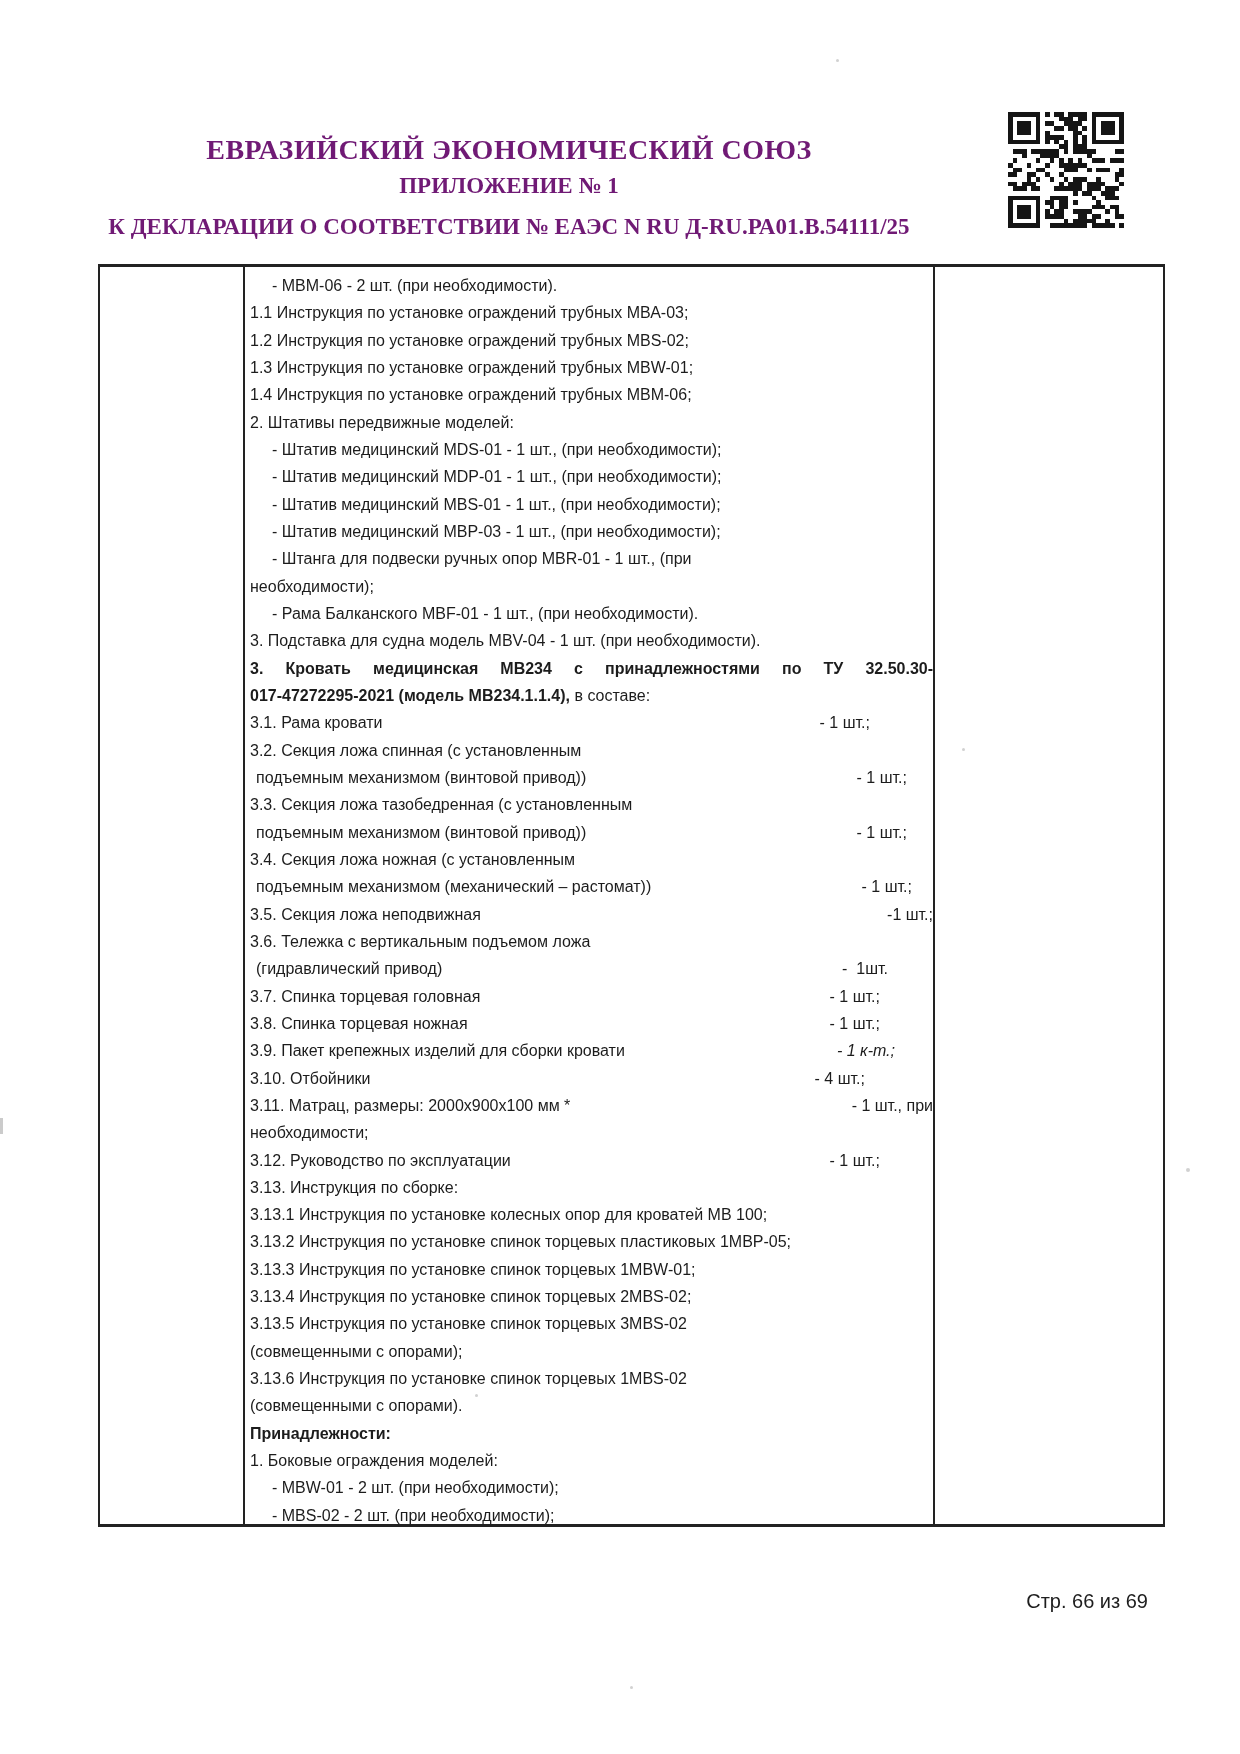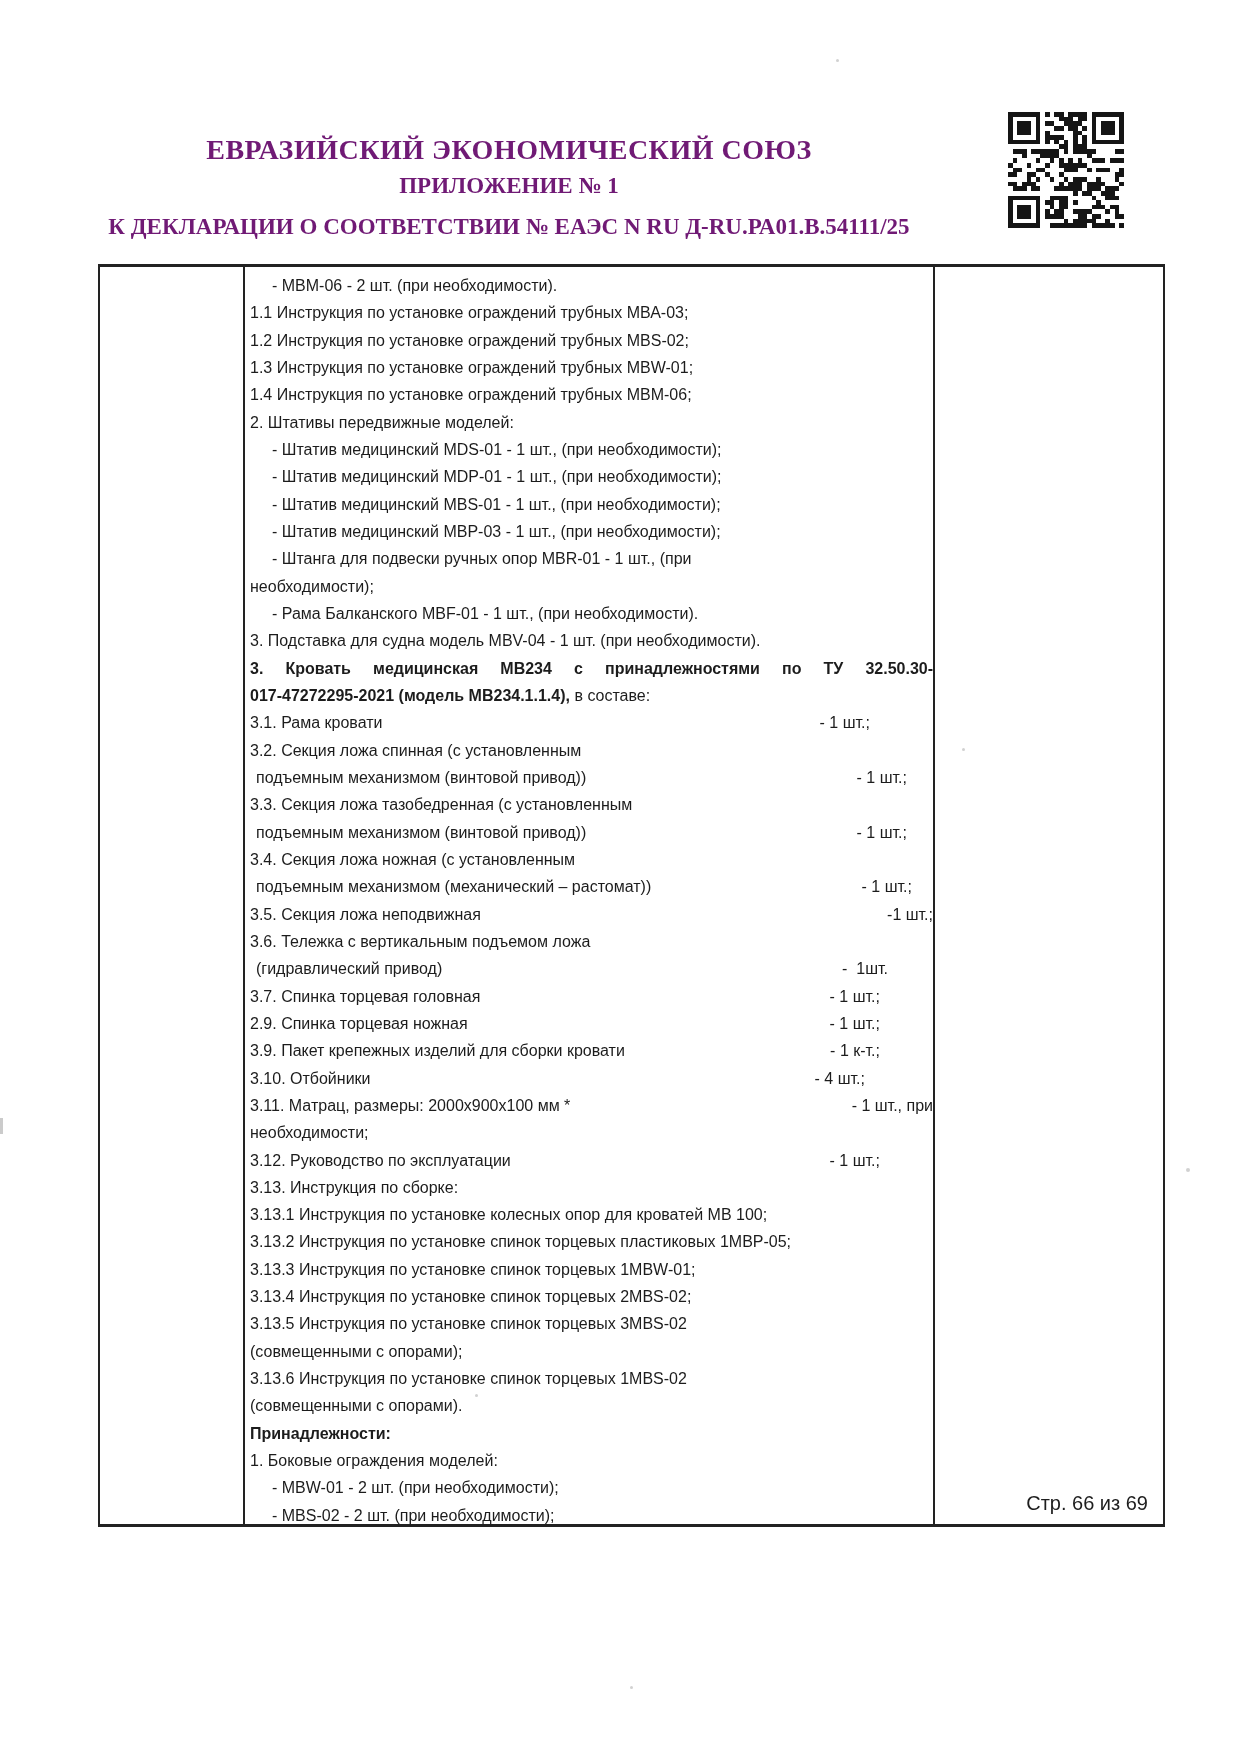--- a/index.html
+++ b/index.html
@@ -21,21 +21,21 @@
   }
   .col-left{width:145px;border-right:2px solid #222;box-sizing:border-box;}
   .col-main{width:690px;border-right:2px solid #222;box-sizing:border-box;
     padding:5px 0 0 5px;font-size:16px;}
   .col-right{flex:1;}
   .line{display:flex;line-height:27.33px;white-space:pre;}
   .line.b{font-weight:bold;}
   .line .n{font-weight:normal;}
   .line.justify{display:block;text-align:justify;text-align-last:justify;white-space:normal;}
   .qty{margin-left:auto;white-space:pre;}
-  .footer{position:absolute;left:0;top:1492px;width:1148px;text-align:right;
+  .footer{position:absolute;left:0;top:1590px;width:1148px;text-align:right;
     font-size:20px;color:#1e1e1e;}
   .speck{position:absolute;border-radius:50%;background:#9a9a9a;opacity:.45;}
   .edge-mark{position:absolute;left:0;top:1118px;width:3px;height:16px;background:#b5b5b5;opacity:.7;}
 </style>
 </head>
 <body>
 
 <div>
 
   <div class="qr">
@@ -385,22 +385,22 @@
         <div class="line"><span class="t">3.2. Секция ложа спинная (с установленным</span></div>
         <div class="line" style="padding-left: 6px;"><span class="t">подъемным механизмом (винтовой привод))</span><span class="qty" style="margin-right: 26px;">- 1 шт.;</span></div>
         <div class="line"><span class="t">3.3. Секция ложа тазобедренная (с установленным</span></div>
         <div class="line" style="padding-left: 6px;"><span class="t">подъемным механизмом (винтовой привод))</span><span class="qty" style="margin-right: 26px;">- 1 шт.;</span></div>
         <div class="line"><span class="t">3.4. Секция ложа ножная (с установленным</span></div>
         <div class="line" style="padding-left: 6px;"><span class="t">подъемным механизмом (механический – растомат))</span><span class="qty" style="margin-right: 21px;">- 1 шт.;</span></div>
         <div class="line"><span class="t">3.5. Секция ложа неподвижная</span><span class="qty" style="">-1 шт.;</span></div>
         <div class="line"><span class="t">3.6. Тележка с вертикальным подъемом ложа</span></div>
         <div class="line" style="padding-left: 6px;"><span class="t">(гидравлический привод)</span><span class="qty" style="margin-right: 45px;">-  1шт.</span></div>
         <div class="line"><span class="t">3.7. Спинка торцевая головная</span><span class="qty" style="margin-right: 53px;">- 1 шт.;</span></div>
-        <div class="line"><span class="t">2.9. Спинка торцевая ножная</span><span class="qty" style="margin-right: 53px;">- 1 шт.;</span></div>
-        <div class="line"><span class="t">3.9. Пакет крепежных изделий для сборки кровати</span><span class="qty" style="margin-right: 53px;">- 1 к-т.;</span></div>
+        <div class="line"><span class="t">3.8. Спинка торцевая ножная</span><span class="qty" style="margin-right: 53px;">- 1 шт.;</span></div>
+        <div class="line"><span class="t">3.9. Пакет крепежных изделий для сборки кровати</span><span class="qty" style="margin-right: 38px; font-style: italic;">- 1 к-т.;</span></div>
         <div class="line"><span class="t">3.10. Отбойники</span><span class="qty" style="margin-right: 68px;">- 4 шт.;</span></div>
         <div class="line"><span class="t">3.11. Матрац, размеры: 2000х900х100 мм *</span><span class="qty" style="margin-right: 0px;">- 1 шт., при</span></div>
         <div class="line"><span class="t">необходимости;</span></div>
         <div class="line"><span class="t">3.12. Руководство по эксплуатации</span><span class="qty" style="margin-right: 53px;">- 1 шт.;</span></div>
         <div class="line"><span class="t">3.13. Инструкция по сборке:</span></div>
         <div class="line"><span class="t">3.13.1 Инструкция по установке колесных опор для кроватей МВ 100;</span></div>
         <div class="line"><span class="t">3.13.2 Инструкция по установке спинок торцевых пластиковых 1МВР-05;</span></div>
         <div class="line"><span class="t">3.13.3 Инструкция по установке спинок торцевых 1MBW-01;</span></div>
         <div class="line"><span class="t">3.13.4 Инструкция по установке спинок торцевых 2MBS-02;</span></div>
         <div class="line"><span class="t">3.13.5 Инструкция по установке спинок торцевых 3MBS-02</span></div>

